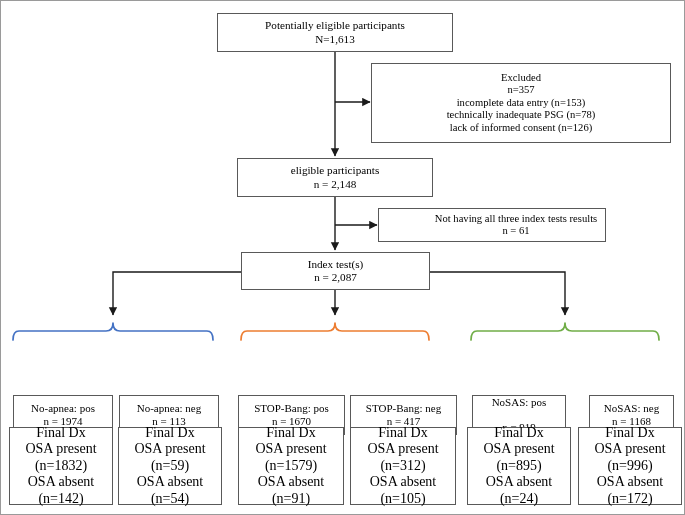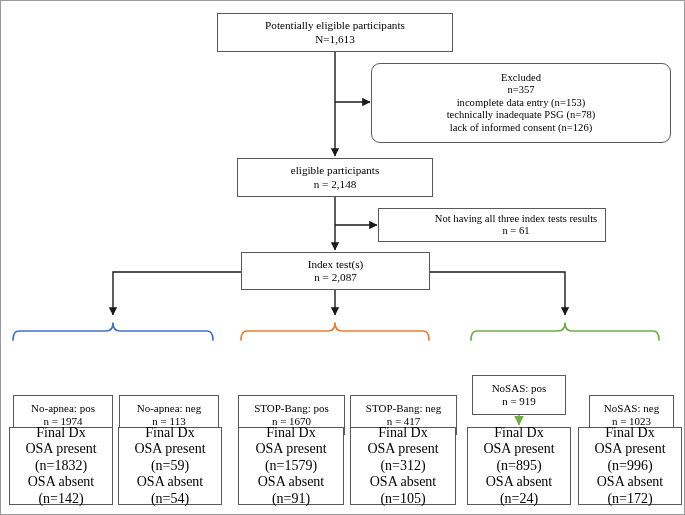--- a/index.html
+++ b/index.html
@@ -99,21 +99,21 @@
       <path d="M518,397 L518,424" marker-end="url(#ah-green)"></path>
       <path d="M614,397 L614,424" marker-end="url(#ah-green)"></path>
     </g>
   </svg>
 
   <div class="node n-main" style="left:216px; top:12px; width:236px; height:39px;">
     <span class="ln">Potentially eligible participants</span>
     <span class="ln">N=1,613</span>
   </div>
 
-  <div class="node n-excl" style="left:370px; top:62px; width:300px; height:80px;border-radius:9px;">
+  <div class="node n-excl" style="left:370px; top:62px; width:300px; height:80px;">
     <span class="ln">Excluded</span>
     <span class="ln">n=357</span>
     <span class="ln">incomplete data entry (n=153)</span>
     <span class="ln">technically inadequate PSG (n=78)</span>
     <span class="ln">lack of informed consent (n=126)</span>
   </div>
 
   <div class="node n-main" style="left:236px; top:157px; width:196px; height:39px;">
     <span class="ln">eligible participants</span>
     <span class="ln">n = 2,148</span>
@@ -138,27 +138,27 @@
     <span class="ln">n = 113</span>
   </div>
   <div class="node n-leaf" style="left:237px; top:357px; width:107px; height:40px;text-align:right;">
     <span class="ln">STOP-Bang: pos</span>
     <span class="ln">n = 1670</span>
   </div>
   <div class="node n-leaf" style="left:349px; top:357px; width:107px; height:40px;">
     <span class="ln">STOP-Bang: neg</span>
     <span class="ln">n = 417</span>
   </div>
-  <div class="node n-leaf" style="left:471px; top:337px; width:94px; height:40px;">
+  <div class="node n-leaf" style="left:471px; top:357px; width:94px; height:40px;justify-content:space-between;">
     <span class="ln">NoSAS: pos</span>
     <span class="ln">n = 919</span>
   </div>
   <div class="node n-leaf" style="left:588px; top:357px; width:85px; height:40px;text-align:center;">
     <span class="ln">NoSAS: neg</span>
-    <span class="ln">n = 1023</span>
+    <span class="ln">n = 1168</span>
   </div>
 
   <div class="node n-final" style="left:8px; top:426px; width:104px; height:78px;">
     <span class="ln">Final Dx</span>
     <span class="ln">OSA present</span>
     <span class="ln">(n=1832)</span>
     <span class="ln">OSA absent</span>
     <span class="ln">(n=142)</span>
   </div>
   <div class="node n-final" style="left:117px; top:426px; width:104px; height:78px;">

